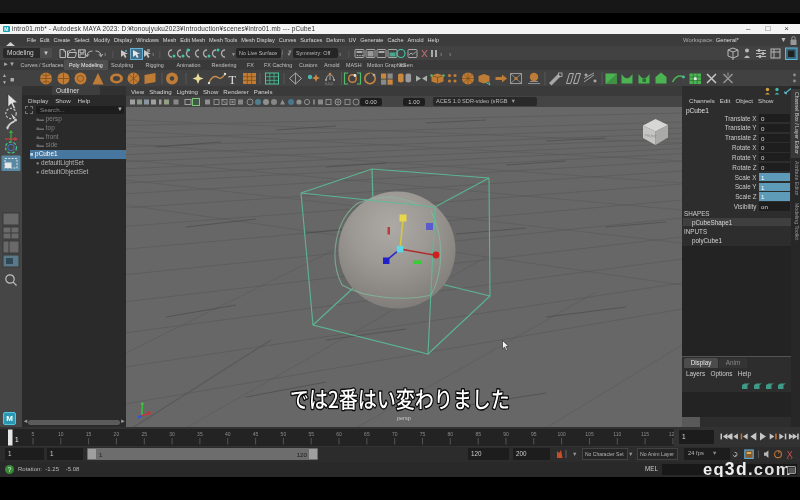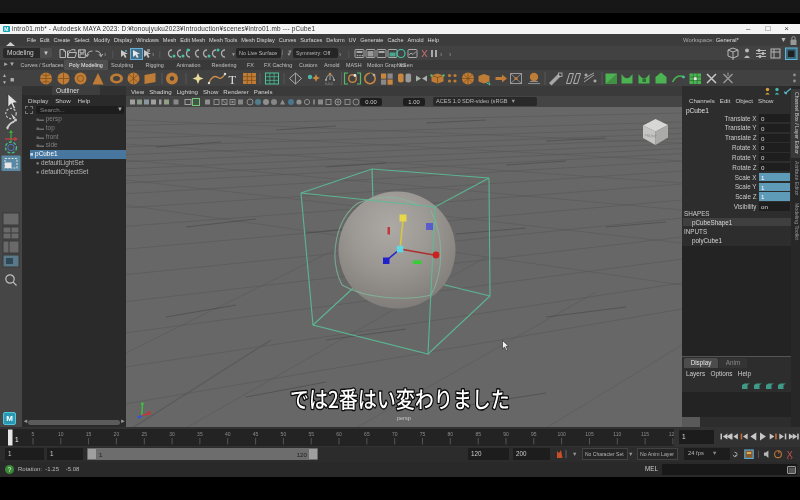--- a/index.html
+++ b/index.html
@@ -690,16 +690,17 @@
   <div class="abs" style="left:662px;top:463.5px;width:135px;height:11.5px;background:#191919;"></div>
   </div>
 
   <svg class="abs" style="left:289px;top:380px;" width="224" height="32">
       <g transform="translate(1,28) scale(1,1.22)">
         <path d="M1.4 -12.7Q2 -12.8 2.4 -12.8Q2.9 -12.8 3.2 -12.8Q3.7 -12.9 4.6 -13Q5.4 -13 6.5 -13.1Q7.6 -13.3 8.9 -13.4Q10.1 -13.5 11.5 -13.6Q12.5 -13.7 13.4 -13.7Q14.4 -13.8 15.2 -13.8Q16 -13.9 16.7 -13.9L16.7 -12Q16.2 -12 15.5 -12Q14.8 -12 14.2 -11.9Q13.5 -11.9 13 -11.7Q12.1 -11.4 11.3 -10.8Q10.5 -10.2 9.9 -9.4Q9.4 -8.6 9.1 -7.7Q8.8 -6.8 8.8 -6Q8.8 -5 9.1 -4.2Q9.5 -3.4 10.1 -2.9Q10.8 -2.3 11.6 -2Q12.4 -1.6 13.3 -1.5Q14.2 -1.3 15.2 -1.2L14.5 0.8Q13.4 0.7 12.3 0.4Q11.2 0.2 10.2 -0.3Q9.2 -0.8 8.5 -1.6Q7.7 -2.3 7.3 -3.3Q6.9 -4.3 6.9 -5.6Q6.9 -7 7.3 -8.2Q7.8 -9.5 8.6 -10.4Q9.3 -11.3 10.1 -11.8Q9.5 -11.7 8.7 -11.6Q7.8 -11.5 6.9 -11.4Q5.9 -11.3 5 -11.2Q4 -11.1 3.1 -10.9Q2.3 -10.8 1.6 -10.7ZM14 -9.9Q14.2 -9.6 14.5 -9.1Q14.8 -8.6 15 -8.1Q15.3 -7.7 15.5 -7.3L14.3 -6.7Q14 -7.5 13.6 -8.1Q13.3 -8.8 12.8 -9.4ZM16.1 -10.7Q16.3 -10.4 16.6 -9.9Q16.9 -9.5 17.2 -9Q17.5 -8.5 17.7 -8.1L16.5 -7.6Q16.2 -8.3 15.8 -8.9Q15.4 -9.6 14.9 -10.2Z M26.5 -11.4Q27.3 -11.3 28.1 -11.3Q28.9 -11.3 29.8 -11.3Q31.5 -11.3 33.2 -11.4Q34.9 -11.5 36.4 -11.8V-10Q34.9 -9.8 33.2 -9.6Q31.5 -9.5 29.8 -9.5Q28.9 -9.5 28.1 -9.5Q27.4 -9.6 26.5 -9.6ZM33.4 -14.7Q33.4 -14.5 33.3 -14.2Q33.3 -13.9 33.3 -13.6Q33.3 -13.2 33.3 -12.7Q33.2 -12.2 33.2 -11.6Q33.2 -10.9 33.2 -10.3Q33.2 -9.1 33.3 -8Q33.3 -6.9 33.4 -5.9Q33.4 -5 33.5 -4.1Q33.5 -3.2 33.5 -2.5Q33.5 -1.9 33.3 -1.3Q33.2 -0.7 32.8 -0.3Q32.4 0.2 31.7 0.5Q31 0.7 30 0.7Q28.1 0.7 27 -0Q26 -0.8 26 -2.2Q26 -3 26.5 -3.7Q26.9 -4.4 27.8 -4.8Q28.7 -5.2 30 -5.2Q31.3 -5.2 32.3 -4.9Q33.4 -4.6 34.3 -4.2Q35.2 -3.7 35.9 -3.2Q36.6 -2.6 37.2 -2.1L36.2 -0.5Q35.1 -1.5 34.1 -2.2Q33.1 -2.9 32.1 -3.3Q31 -3.7 29.9 -3.7Q28.9 -3.7 28.3 -3.4Q27.7 -3 27.7 -2.4Q27.7 -1.7 28.3 -1.4Q28.9 -1 29.8 -1Q30.5 -1 30.9 -1.3Q31.3 -1.5 31.5 -1.9Q31.6 -2.4 31.6 -3Q31.6 -3.5 31.6 -4.3Q31.6 -5.1 31.5 -6.2Q31.5 -7.2 31.4 -8.3Q31.4 -9.3 31.4 -10.3Q31.4 -11.3 31.4 -12.2Q31.4 -13.1 31.4 -13.5Q31.4 -13.8 31.3 -14.1Q31.3 -14.5 31.3 -14.7ZM24.1 -14.6Q24 -14.4 23.9 -14.1Q23.9 -13.8 23.8 -13.6Q23.7 -13.3 23.7 -13.1Q23.6 -12.6 23.5 -11.9Q23.4 -11.2 23.2 -10.4Q23.1 -9.5 23 -8.7Q22.9 -7.8 22.8 -7Q22.8 -6.2 22.8 -5.6Q22.8 -5.1 22.8 -4.6Q22.8 -4.1 22.9 -3.6Q23 -4 23.2 -4.4Q23.4 -4.8 23.6 -5.2Q23.8 -5.6 23.9 -6L24.8 -5.2Q24.6 -4.5 24.3 -3.7Q24 -2.9 23.8 -2.1Q23.6 -1.4 23.5 -0.9Q23.4 -0.7 23.4 -0.4Q23.4 -0.2 23.4 -0Q23.4 0.1 23.4 0.3Q23.4 0.5 23.4 0.7L21.7 0.8Q21.5 -0.2 21.2 -1.7Q21 -3.3 21 -5.2Q21 -6.3 21.1 -7.4Q21.2 -8.6 21.3 -9.7Q21.5 -10.8 21.6 -11.7Q21.8 -12.6 21.8 -13.2Q21.9 -13.5 21.9 -14Q22 -14.4 22 -14.8Z M38.8 0V-1.3Q40.9 -3.1 42.3 -4.6Q43.7 -6.2 44.4 -7.5Q45.1 -8.8 45.1 -9.9Q45.1 -10.7 44.8 -11.3Q44.6 -11.8 44 -12.2Q43.5 -12.5 42.7 -12.5Q41.9 -12.5 41.2 -12Q40.5 -11.6 40 -10.9L38.7 -12.2Q39.6 -13.1 40.6 -13.7Q41.6 -14.2 43 -14.2Q44.3 -14.2 45.2 -13.7Q46.2 -13.2 46.7 -12.3Q47.2 -11.3 47.2 -10Q47.2 -8.7 46.5 -7.3Q45.9 -6 44.7 -4.6Q43.6 -3.2 42.1 -1.7Q42.6 -1.8 43.2 -1.8Q43.9 -1.9 44.4 -1.9H47.9V0Z M49.9 -10.8H66.8V-9.3H49.9ZM57.4 -14.3H59.2V-6.1H57.4ZM64 -15.9 65.2 -14.5Q63.8 -14.3 62.1 -14Q60.5 -13.8 58.6 -13.7Q56.8 -13.5 55 -13.4Q53.1 -13.3 51.4 -13.3Q51.4 -13.6 51.2 -14Q51.1 -14.4 51 -14.6Q52.7 -14.7 54.5 -14.8Q56.3 -14.9 58.1 -15.1Q59.8 -15.2 61.3 -15.4Q62.9 -15.6 64 -15.9ZM56.7 -10.3 58.1 -9.6Q57.5 -8.8 56.6 -8.1Q55.7 -7.3 54.7 -6.7Q53.7 -6 52.6 -5.5Q51.6 -5 50.6 -4.6Q50.4 -4.8 50.2 -5.1Q50 -5.3 49.8 -5.6Q49.6 -5.8 49.4 -6Q50.4 -6.3 51.4 -6.8Q52.5 -7.2 53.5 -7.8Q54.4 -8.4 55.3 -9Q56.1 -9.6 56.7 -10.3ZM59.9 -10.3Q60.5 -9.6 61.3 -9Q62.1 -8.4 63.1 -7.9Q64.1 -7.3 65.2 -6.9Q66.3 -6.5 67.3 -6.2Q67.1 -6 66.9 -5.8Q66.7 -5.5 66.5 -5.2Q66.3 -4.9 66.1 -4.7Q65.1 -5 64 -5.6Q62.9 -6.1 61.9 -6.7Q60.9 -7.4 60 -8.1Q59.2 -8.8 58.5 -9.6ZM62.4 -13.9 64.3 -13.4Q63.9 -12.6 63.4 -11.8Q62.9 -11 62.5 -10.5L60.9 -11Q61.2 -11.4 61.5 -11.9Q61.7 -12.4 62 -12.9Q62.2 -13.4 62.4 -13.9ZM52.6 -13 54.1 -13.5Q54.6 -13 55 -12.3Q55.4 -11.6 55.6 -11.1L54 -10.5Q53.8 -11 53.4 -11.7Q53 -12.4 52.6 -13ZM52.3 -5.8H64.6V1.5H62.8V-4.4H54.1V1.6H52.3ZM53.1 -3.1H63.8V-1.8H53.1ZM53.1 -0.4H63.8V1H53.1ZM57.4 -5H59.1V0.5H57.4Z M75.3 -11.4Q76.2 -11.3 77 -11.3Q77.8 -11.3 78.6 -11.3Q80.3 -11.3 82 -11.4Q83.8 -11.5 85.2 -11.8V-10Q83.7 -9.8 82 -9.6Q80.3 -9.5 78.6 -9.5Q77.8 -9.5 77 -9.5Q76.2 -9.6 75.4 -9.6ZM82.2 -14.7Q82.2 -14.5 82.2 -14.2Q82.1 -13.9 82.1 -13.6Q82.1 -13.2 82.1 -12.7Q82.1 -12.2 82.1 -11.6Q82.1 -10.9 82.1 -10.3Q82.1 -9.1 82.1 -8Q82.2 -6.9 82.2 -5.9Q82.3 -5 82.3 -4.1Q82.4 -3.2 82.4 -2.5Q82.4 -1.9 82.2 -1.3Q82 -0.7 81.6 -0.3Q81.2 0.2 80.5 0.5Q79.9 0.7 78.9 0.7Q76.9 0.7 75.9 -0Q74.8 -0.8 74.8 -2.2Q74.8 -3 75.3 -3.7Q75.8 -4.4 76.7 -4.8Q77.6 -5.2 78.8 -5.2Q80.1 -5.2 81.2 -4.9Q82.2 -4.6 83.1 -4.2Q84 -3.7 84.7 -3.2Q85.4 -2.6 86 -2.1L85 -0.5Q84 -1.5 82.9 -2.2Q81.9 -2.9 80.9 -3.3Q79.8 -3.7 78.7 -3.7Q77.7 -3.7 77.1 -3.4Q76.5 -3 76.5 -2.4Q76.5 -1.7 77.1 -1.4Q77.7 -1 78.6 -1Q79.3 -1 79.7 -1.3Q80.1 -1.5 80.3 -1.9Q80.5 -2.4 80.5 -3Q80.5 -3.5 80.4 -4.3Q80.4 -5.1 80.3 -6.2Q80.3 -7.2 80.2 -8.3Q80.2 -9.3 80.2 -10.3Q80.2 -11.3 80.2 -12.2Q80.2 -13.1 80.2 -13.5Q80.2 -13.8 80.2 -14.1Q80.1 -14.5 80.1 -14.7ZM72.9 -14.6Q72.8 -14.4 72.8 -14.1Q72.7 -13.8 72.6 -13.6Q72.6 -13.3 72.5 -13.1Q72.4 -12.6 72.3 -11.9Q72.2 -11.2 72.1 -10.4Q71.9 -9.5 71.8 -8.7Q71.7 -7.8 71.7 -7Q71.6 -6.2 71.6 -5.6Q71.6 -5.1 71.6 -4.6Q71.7 -4.1 71.7 -3.6Q71.9 -4 72.1 -4.4Q72.2 -4.8 72.4 -5.2Q72.6 -5.6 72.7 -6L73.7 -5.2Q73.4 -4.5 73.1 -3.7Q72.9 -2.9 72.6 -2.1Q72.4 -1.4 72.3 -0.9Q72.3 -0.7 72.2 -0.4Q72.2 -0.2 72.2 -0Q72.2 0.1 72.2 0.3Q72.2 0.5 72.3 0.7L70.6 0.8Q70.3 -0.2 70.1 -1.7Q69.8 -3.3 69.8 -5.2Q69.8 -6.3 69.9 -7.4Q70 -8.6 70.2 -9.7Q70.3 -10.8 70.5 -11.7Q70.6 -12.6 70.7 -13.2Q70.7 -13.5 70.8 -14Q70.8 -14.4 70.8 -14.8Z M91.4 -13.4Q91.3 -13.1 91.3 -12.7Q91.2 -12.4 91.2 -12Q91.2 -11.6 91.2 -11.3Q91.2 -10.7 91.2 -10Q91.2 -9.3 91.2 -8.6Q91.2 -7.8 91.3 -7.1Q91.5 -5.6 91.8 -4.4Q92.1 -3.3 92.5 -2.7Q93 -2.1 93.7 -2.1Q94 -2.1 94.3 -2.4Q94.7 -2.8 94.9 -3.3Q95.2 -3.9 95.5 -4.6Q95.7 -5.2 95.9 -5.9L97.4 -4.1Q96.8 -2.5 96.2 -1.5Q95.6 -0.6 94.9 -0.1Q94.3 0.3 93.6 0.3Q92.7 0.3 91.8 -0.4Q90.9 -1.1 90.3 -2.6Q89.7 -4.1 89.4 -6.5Q89.3 -7.4 89.3 -8.4Q89.2 -9.3 89.2 -10.2Q89.2 -11.1 89.2 -11.6Q89.2 -12 89.2 -12.5Q89.1 -13.1 89.1 -13.4ZM101.1 -12.9Q101.6 -12.3 102.1 -11.4Q102.6 -10.5 103 -9.5Q103.4 -8.4 103.7 -7.4Q104 -6.3 104.2 -5.3Q104.4 -4.2 104.5 -3.3L102.5 -2.5Q102.4 -3.8 102.2 -5.1Q101.9 -6.5 101.5 -7.8Q101.1 -9.1 100.5 -10.3Q99.9 -11.4 99.2 -12.3Z M107 -14.3H123.7V-12.6H107ZM114.4 -16H116.2V-13.6H114.4ZM117 -13.6H118.7V-8.7Q118.7 -8.1 118.6 -7.8Q118.4 -7.4 118 -7.2Q117.5 -7 116.9 -7Q116.2 -6.9 115.3 -6.9Q115.2 -7.3 115.1 -7.7Q115 -8.2 114.8 -8.5Q115.4 -8.5 115.9 -8.5Q116.5 -8.5 116.7 -8.5Q116.8 -8.5 116.9 -8.6Q117 -8.6 117 -8.8ZM113 -13.8H114.7V-12.5Q114.7 -11.8 114.6 -11Q114.5 -10.1 114.2 -9.3Q113.9 -8.5 113.2 -7.7Q112.6 -6.9 111.5 -6.2Q111.3 -6.4 111.1 -6.6Q110.9 -6.9 110.6 -7.1Q110.4 -7.3 110.2 -7.4Q111.1 -8 111.7 -8.7Q112.3 -9.3 112.6 -10Q112.8 -10.7 112.9 -11.3Q113 -12 113 -12.6ZM119.5 -11 120.9 -11.8Q121.5 -11.3 122.1 -10.7Q122.7 -10 123.3 -9.4Q123.8 -8.7 124.1 -8.2L122.6 -7.3Q122.3 -7.8 121.8 -8.5Q121.3 -9.1 120.7 -9.8Q120.1 -10.5 119.5 -11ZM109.7 -11.8 111.4 -11.3Q110.8 -10.2 109.8 -9.2Q108.9 -8.1 107.9 -7.4Q107.6 -7.7 107.3 -8Q106.9 -8.3 106.6 -8.5Q107.3 -8.9 107.9 -9.4Q108.4 -10 108.9 -10.6Q109.4 -11.2 109.7 -11.8ZM112.3 -5Q113.3 -3.5 115 -2.5Q116.7 -1.4 119.1 -0.9Q121.4 -0.3 124.2 -0.1Q124 0.1 123.8 0.4Q123.6 0.7 123.5 1.1Q123.3 1.4 123.2 1.6Q120.2 1.3 117.9 0.6Q115.5 -0.1 113.7 -1.4Q111.9 -2.6 110.7 -4.4ZM113.1 -7.4 115 -7Q113.9 -5.5 112.3 -4.2Q110.6 -2.9 108.2 -1.9Q108.1 -2.1 107.9 -2.4Q107.7 -2.6 107.5 -2.9Q107.3 -3.1 107.1 -3.2Q109.3 -4 110.8 -5.2Q112.3 -6.3 113.1 -7.4ZM112.8 -6H119.7V-4.5H111.5ZM119.3 -6H119.6L120 -6.1L121.1 -5.3Q120.2 -3.7 118.8 -2.5Q117.4 -1.3 115.6 -0.5Q113.7 0.3 111.7 0.9Q109.6 1.4 107.4 1.7Q107.4 1.4 107.2 1.1Q107.1 0.8 106.9 0.5Q106.7 0.2 106.6 0Q108.7 -0.2 110.7 -0.6Q112.6 -1 114.3 -1.7Q116 -2.4 117.3 -3.4Q118.5 -4.4 119.3 -5.7Z M134.7 -1.5Q136 -1.7 137 -2.1Q138.1 -2.5 138.9 -3.1Q139.7 -3.7 140.2 -4.5Q140.7 -5.4 140.6 -6.6Q140.6 -7.2 140.4 -7.7Q140.2 -8.3 139.8 -8.7Q139.4 -9.2 138.7 -9.5Q138.1 -9.8 137.2 -9.8Q135.4 -9.8 133.8 -8.8Q132.2 -7.9 130.8 -6.5L130.8 -8.6Q132.5 -10.2 134.3 -10.8Q136 -11.5 137.5 -11.5Q138.9 -11.5 140.1 -10.9Q141.2 -10.3 141.9 -9.2Q142.6 -8.1 142.6 -6.6Q142.6 -5.1 142.1 -4Q141.7 -2.9 140.8 -2Q139.9 -1.2 138.6 -0.6Q137.3 -0.1 135.6 0.3ZM130.4 -10.3Q130.2 -10.3 129.7 -10.2Q129.2 -10.2 128.7 -10.1Q128.1 -10 127.5 -9.9Q126.9 -9.8 126.4 -9.8L126.2 -11.7Q126.6 -11.7 126.9 -11.7Q127.2 -11.7 127.6 -11.7Q128.1 -11.8 128.7 -11.8Q129.3 -11.9 129.9 -12Q130.5 -12.1 131.1 -12.2Q131.7 -12.3 132 -12.4L132.6 -11.6Q132.5 -11.4 132.3 -11Q132 -10.7 131.8 -10.4Q131.6 -10 131.5 -9.8L130.6 -6.7Q130.3 -6.3 129.9 -5.6Q129.4 -4.9 128.9 -4.1Q128.4 -3.4 127.9 -2.7Q127.4 -1.9 126.9 -1.4L125.8 -3Q126.1 -3.4 126.6 -4.1Q127.1 -4.7 127.6 -5.4Q128.1 -6.1 128.6 -6.8Q129.1 -7.5 129.6 -8.1Q130 -8.7 130.2 -9.1L130.3 -9.9ZM130.2 -13.7Q130.2 -14 130.2 -14.4Q130.2 -14.8 130.1 -15.2L132.4 -15.2Q132.3 -14.7 132.2 -13.9Q132 -13.1 131.9 -12Q131.8 -10.9 131.7 -9.8Q131.6 -8.6 131.5 -7.4Q131.5 -6.2 131.5 -5.2Q131.5 -4.4 131.5 -3.6Q131.5 -2.9 131.5 -2.1Q131.5 -1.3 131.6 -0.5Q131.6 -0.2 131.6 0.2Q131.6 0.5 131.7 0.8H129.6Q129.6 0.6 129.7 0.2Q129.7 -0.2 129.7 -0.4Q129.7 -1.3 129.7 -2.1Q129.7 -2.8 129.7 -3.6Q129.7 -4.4 129.7 -5.6Q129.8 -6 129.8 -6.7Q129.8 -7.4 129.9 -8.2Q129.9 -9.1 130 -10Q130.1 -10.8 130.1 -11.6Q130.2 -12.4 130.2 -13Q130.2 -13.5 130.2 -13.7Z M150.5 -15.1Q150.3 -14.7 150.2 -14Q150.1 -13.4 149.9 -12.8Q149.8 -12.1 149.7 -11.5Q149.7 -10.9 149.6 -10.4Q149.9 -11.1 150.4 -11.7Q150.9 -12.4 151.6 -12.9Q152.2 -13.5 153 -13.8Q153.7 -14.2 154.6 -14.2Q155.9 -14.2 156.9 -13.4Q157.9 -12.6 158.5 -11.1Q159.1 -9.6 159.1 -7.6Q159.1 -5.6 158.5 -4.1Q157.9 -2.6 156.8 -1.6Q155.7 -0.5 154.2 0.1Q152.7 0.8 150.9 1.1L149.8 -0.7Q151.4 -0.9 152.7 -1.3Q154 -1.8 155 -2.6Q156 -3.4 156.5 -4.6Q157.1 -5.8 157.1 -7.5Q157.1 -9 156.7 -10.1Q156.4 -11.2 155.8 -11.8Q155.2 -12.4 154.3 -12.4Q153.4 -12.4 152.6 -11.9Q151.8 -11.3 151.2 -10.4Q150.5 -9.5 150.1 -8.5Q149.7 -7.5 149.7 -6.5Q149.6 -6 149.6 -5.5Q149.6 -5 149.7 -4.3L147.9 -4.2Q147.8 -4.7 147.7 -5.5Q147.7 -6.3 147.7 -7.3Q147.7 -8 147.7 -8.7Q147.8 -9.5 147.9 -10.4Q147.9 -11.2 148 -12Q148.1 -12.8 148.2 -13.4Q148.3 -13.9 148.3 -14.3Q148.4 -14.8 148.4 -15.2Z M173.9 -15.2Q173.9 -14.9 173.9 -14.6Q173.8 -14.3 173.8 -13.9Q173.8 -13.6 173.8 -13Q173.8 -12.4 173.8 -11.6Q173.8 -10.9 173.8 -10.2Q173.8 -9.4 173.8 -8.8Q173.8 -8 173.8 -6.9Q173.8 -5.9 173.9 -4.9Q174 -3.9 174 -3.1Q174.1 -2.3 174.1 -1.8Q174.1 -1 173.7 -0.4Q173.3 0.2 172.6 0.6Q171.8 1 170.5 1Q168.4 1 167.3 0.2Q166.1 -0.5 166.1 -2Q166.1 -2.9 166.7 -3.6Q167.2 -4.2 168.2 -4.6Q169.2 -5 170.6 -5Q172.2 -5 173.5 -4.7Q174.8 -4.3 176 -3.8Q177.1 -3.3 177.9 -2.7Q178.8 -2.1 179.4 -1.6L178.3 0Q177.6 -0.6 176.8 -1.2Q175.9 -1.8 174.9 -2.3Q173.9 -2.8 172.8 -3.2Q171.7 -3.5 170.4 -3.5Q169.2 -3.5 168.6 -3.1Q167.9 -2.6 167.9 -2.1Q167.9 -1.7 168.2 -1.4Q168.4 -1 168.9 -0.9Q169.5 -0.7 170.3 -0.7Q170.8 -0.7 171.2 -0.8Q171.7 -0.9 171.9 -1.3Q172.2 -1.6 172.2 -2.2Q172.2 -2.7 172.1 -3.6Q172.1 -4.4 172.1 -5.4Q172 -6.3 172 -7.3Q172 -8.2 172 -8.8Q172 -9.5 172 -10.2Q172 -10.9 172 -11.6Q172 -12.3 172 -12.9Q172 -13.5 172 -14Q172 -14.2 172 -14.6Q171.9 -15 171.9 -15.2ZM166.4 -13.3Q166.9 -13.2 167.5 -13.1Q168.1 -13 168.8 -13Q169.5 -12.9 170.1 -12.9Q170.7 -12.8 171.2 -12.8Q173 -12.8 174.9 -13Q176.8 -13.1 178.8 -13.4L178.8 -11.7Q177.7 -11.6 176.5 -11.5Q175.2 -11.3 173.9 -11.3Q172.5 -11.2 171.2 -11.2Q170.6 -11.2 169.7 -11.2Q168.8 -11.3 167.9 -11.4Q167 -11.5 166.4 -11.5ZM166.3 -9.2Q166.8 -9.1 167.4 -9Q168 -9 168.7 -8.9Q169.3 -8.9 169.9 -8.9Q170.5 -8.8 171 -8.8Q172.5 -8.8 173.9 -8.9Q175.2 -9 176.5 -9.1Q177.8 -9.2 179 -9.4L179 -7.6Q178 -7.5 177 -7.4Q176.1 -7.3 175.2 -7.3Q174.2 -7.2 173.2 -7.2Q172.2 -7.2 171 -7.2Q170.3 -7.2 169.5 -7.2Q168.7 -7.2 167.8 -7.3Q167 -7.3 166.3 -7.4Z M188.6 -14.9Q188.5 -14.4 188.4 -13.8Q188.4 -13.3 188.3 -12.7Q188.3 -11.9 188.3 -10.8Q188.2 -9.7 188.2 -8.4Q188.2 -7.1 188.1 -5.8Q188.1 -4.6 188.1 -3.6Q188.1 -2.6 188.5 -2Q188.9 -1.4 189.5 -1.2Q190.2 -0.9 191 -0.9Q192.3 -0.9 193.3 -1.2Q194.3 -1.6 195.1 -2.1Q195.9 -2.7 196.5 -3.4Q197.2 -4.1 197.7 -4.8L199 -3.2Q198.6 -2.5 197.8 -1.8Q197.1 -1 196.1 -0.4Q195.1 0.3 193.9 0.7Q192.6 1.1 191 1.1Q189.5 1.1 188.4 0.6Q187.4 0.2 186.7 -0.8Q186.1 -1.7 186.1 -3.3Q186.1 -4.1 186.2 -5.1Q186.2 -6.2 186.2 -7.3Q186.2 -8.4 186.3 -9.4Q186.3 -10.4 186.3 -11.3Q186.3 -12.2 186.3 -12.7Q186.3 -13.3 186.3 -13.9Q186.2 -14.5 186.1 -14.9Z M209.5 -15Q209.4 -14.7 209.3 -14.2Q209.2 -13.7 209.1 -13.4Q209 -12.7 208.8 -11.8Q208.6 -10.9 208.4 -9.9Q208.2 -8.9 207.9 -7.9Q207.7 -6.9 207.3 -5.8Q206.9 -4.6 206.5 -3.4Q206.1 -2.2 205.7 -1.1Q205.3 -0 204.9 0.8L202.8 0.1Q203.3 -0.6 203.7 -1.7Q204.2 -2.7 204.6 -3.9Q205 -5.1 205.4 -6.2Q205.8 -7.4 206.1 -8.4Q206.3 -9.1 206.4 -9.8Q206.6 -10.5 206.7 -11.2Q206.9 -11.9 207 -12.5Q207.1 -13.1 207.1 -13.5Q207.2 -14 207.2 -14.4Q207.2 -14.9 207.2 -15.2ZM205 -12Q206.1 -12 207.4 -12.1Q208.6 -12.2 209.9 -12.4Q211.1 -12.7 212.4 -12.9V-11.1Q211.2 -10.8 209.9 -10.6Q208.6 -10.4 207.3 -10.3Q206 -10.2 205 -10.2Q204.3 -10.2 203.8 -10.2Q203.3 -10.3 202.7 -10.3L202.7 -12.2Q203.4 -12.1 203.9 -12.1Q204.5 -12 205 -12ZM211 -9.3Q211.8 -9.4 212.7 -9.4Q213.6 -9.4 214.6 -9.4Q215.4 -9.4 216.2 -9.4Q217.1 -9.4 217.9 -9.3L217.8 -7.5Q217.1 -7.6 216.3 -7.6Q215.4 -7.7 214.6 -7.7Q213.7 -7.7 212.8 -7.7Q211.9 -7.6 211 -7.5ZM211.7 -4.6Q211.6 -4.1 211.5 -3.7Q211.4 -3.3 211.4 -2.9Q211.4 -2.6 211.5 -2.3Q211.7 -2 212 -1.8Q212.3 -1.6 212.9 -1.4Q213.4 -1.3 214.4 -1.3Q215.3 -1.3 216.3 -1.4Q217.2 -1.5 218.2 -1.7L218.1 0.2Q217.3 0.3 216.4 0.4Q215.4 0.5 214.3 0.5Q212 0.5 210.8 -0.2Q209.6 -1 209.6 -2.4Q209.6 -3 209.7 -3.6Q209.8 -4.2 209.9 -4.8Z" fill="none" stroke="#000" stroke-width="2.2" stroke-linejoin="round" opacity="0.88"></path>
         <path d="M1.4 -12.7Q2 -12.8 2.4 -12.8Q2.9 -12.8 3.2 -12.8Q3.7 -12.9 4.6 -13Q5.4 -13 6.5 -13.1Q7.6 -13.3 8.9 -13.4Q10.1 -13.5 11.5 -13.6Q12.5 -13.7 13.4 -13.7Q14.4 -13.8 15.2 -13.8Q16 -13.9 16.7 -13.9L16.7 -12Q16.2 -12 15.5 -12Q14.8 -12 14.2 -11.9Q13.5 -11.9 13 -11.7Q12.1 -11.4 11.3 -10.8Q10.5 -10.2 9.9 -9.4Q9.4 -8.6 9.1 -7.7Q8.8 -6.8 8.8 -6Q8.8 -5 9.1 -4.2Q9.5 -3.4 10.1 -2.9Q10.8 -2.3 11.6 -2Q12.4 -1.6 13.3 -1.5Q14.2 -1.3 15.2 -1.2L14.5 0.8Q13.4 0.7 12.3 0.4Q11.2 0.2 10.2 -0.3Q9.2 -0.8 8.5 -1.6Q7.7 -2.3 7.3 -3.3Q6.9 -4.3 6.9 -5.6Q6.9 -7 7.3 -8.2Q7.8 -9.5 8.6 -10.4Q9.3 -11.3 10.1 -11.8Q9.5 -11.7 8.7 -11.6Q7.8 -11.5 6.9 -11.4Q5.9 -11.3 5 -11.2Q4 -11.1 3.1 -10.9Q2.3 -10.8 1.6 -10.7ZM14 -9.9Q14.2 -9.6 14.5 -9.1Q14.8 -8.6 15 -8.1Q15.3 -7.7 15.5 -7.3L14.3 -6.7Q14 -7.5 13.6 -8.1Q13.3 -8.8 12.8 -9.4ZM16.1 -10.7Q16.3 -10.4 16.6 -9.9Q16.9 -9.5 17.2 -9Q17.5 -8.5 17.7 -8.1L16.5 -7.6Q16.2 -8.3 15.8 -8.9Q15.4 -9.6 14.9 -10.2Z M26.5 -11.4Q27.3 -11.3 28.1 -11.3Q28.9 -11.3 29.8 -11.3Q31.5 -11.3 33.2 -11.4Q34.9 -11.5 36.4 -11.8V-10Q34.9 -9.8 33.2 -9.6Q31.5 -9.5 29.8 -9.5Q28.9 -9.5 28.1 -9.5Q27.4 -9.6 26.5 -9.6ZM33.4 -14.7Q33.4 -14.5 33.3 -14.2Q33.3 -13.9 33.3 -13.6Q33.3 -13.2 33.3 -12.7Q33.2 -12.2 33.2 -11.6Q33.2 -10.9 33.2 -10.3Q33.2 -9.1 33.3 -8Q33.3 -6.9 33.4 -5.9Q33.4 -5 33.5 -4.1Q33.5 -3.2 33.5 -2.5Q33.5 -1.9 33.3 -1.3Q33.2 -0.7 32.8 -0.3Q32.4 0.2 31.7 0.5Q31 0.7 30 0.7Q28.1 0.7 27 -0Q26 -0.8 26 -2.2Q26 -3 26.5 -3.7Q26.9 -4.4 27.8 -4.8Q28.7 -5.2 30 -5.2Q31.3 -5.2 32.3 -4.9Q33.4 -4.6 34.3 -4.2Q35.2 -3.7 35.9 -3.2Q36.6 -2.6 37.2 -2.1L36.2 -0.5Q35.1 -1.5 34.1 -2.2Q33.1 -2.9 32.1 -3.3Q31 -3.7 29.9 -3.7Q28.9 -3.7 28.3 -3.4Q27.7 -3 27.7 -2.4Q27.7 -1.7 28.3 -1.4Q28.9 -1 29.8 -1Q30.5 -1 30.9 -1.3Q31.3 -1.5 31.5 -1.9Q31.6 -2.4 31.6 -3Q31.6 -3.5 31.6 -4.3Q31.6 -5.1 31.5 -6.2Q31.5 -7.2 31.4 -8.3Q31.4 -9.3 31.4 -10.3Q31.4 -11.3 31.4 -12.2Q31.4 -13.1 31.4 -13.5Q31.4 -13.8 31.3 -14.1Q31.3 -14.5 31.3 -14.7ZM24.1 -14.6Q24 -14.4 23.9 -14.1Q23.9 -13.8 23.8 -13.6Q23.7 -13.3 23.7 -13.1Q23.6 -12.6 23.5 -11.9Q23.4 -11.2 23.2 -10.4Q23.1 -9.5 23 -8.7Q22.9 -7.8 22.8 -7Q22.8 -6.2 22.8 -5.6Q22.8 -5.1 22.8 -4.6Q22.8 -4.1 22.9 -3.6Q23 -4 23.2 -4.4Q23.4 -4.8 23.6 -5.2Q23.8 -5.6 23.9 -6L24.8 -5.2Q24.6 -4.5 24.3 -3.7Q24 -2.9 23.8 -2.1Q23.6 -1.4 23.5 -0.9Q23.4 -0.7 23.4 -0.4Q23.4 -0.2 23.4 -0Q23.4 0.1 23.4 0.3Q23.4 0.5 23.4 0.7L21.7 0.8Q21.5 -0.2 21.2 -1.7Q21 -3.3 21 -5.2Q21 -6.3 21.1 -7.4Q21.2 -8.6 21.3 -9.7Q21.5 -10.8 21.6 -11.7Q21.8 -12.6 21.8 -13.2Q21.9 -13.5 21.9 -14Q22 -14.4 22 -14.8Z M38.8 0V-1.3Q40.9 -3.1 42.3 -4.6Q43.7 -6.2 44.4 -7.5Q45.1 -8.8 45.1 -9.9Q45.1 -10.7 44.8 -11.3Q44.6 -11.8 44 -12.2Q43.5 -12.5 42.7 -12.5Q41.9 -12.5 41.2 -12Q40.5 -11.6 40 -10.9L38.7 -12.2Q39.6 -13.1 40.6 -13.7Q41.6 -14.2 43 -14.2Q44.3 -14.2 45.2 -13.7Q46.2 -13.2 46.7 -12.3Q47.2 -11.3 47.2 -10Q47.2 -8.7 46.5 -7.3Q45.9 -6 44.7 -4.6Q43.6 -3.2 42.1 -1.7Q42.6 -1.8 43.2 -1.8Q43.9 -1.9 44.4 -1.9H47.9V0Z M49.9 -10.8H66.8V-9.3H49.9ZM57.4 -14.3H59.2V-6.1H57.4ZM64 -15.9 65.2 -14.5Q63.8 -14.3 62.1 -14Q60.5 -13.8 58.6 -13.7Q56.8 -13.5 55 -13.4Q53.1 -13.3 51.4 -13.3Q51.4 -13.6 51.2 -14Q51.1 -14.4 51 -14.6Q52.7 -14.7 54.5 -14.8Q56.3 -14.9 58.1 -15.1Q59.8 -15.2 61.3 -15.4Q62.9 -15.6 64 -15.9ZM56.7 -10.3 58.1 -9.6Q57.5 -8.8 56.6 -8.1Q55.7 -7.3 54.7 -6.7Q53.7 -6 52.6 -5.5Q51.6 -5 50.6 -4.6Q50.4 -4.8 50.2 -5.1Q50 -5.3 49.8 -5.6Q49.6 -5.8 49.4 -6Q50.4 -6.3 51.4 -6.8Q52.5 -7.2 53.5 -7.8Q54.4 -8.4 55.3 -9Q56.1 -9.6 56.7 -10.3ZM59.9 -10.3Q60.5 -9.6 61.3 -9Q62.1 -8.4 63.1 -7.9Q64.1 -7.3 65.2 -6.9Q66.3 -6.5 67.3 -6.2Q67.1 -6 66.9 -5.8Q66.7 -5.5 66.5 -5.2Q66.3 -4.9 66.1 -4.7Q65.1 -5 64 -5.6Q62.9 -6.1 61.9 -6.7Q60.9 -7.4 60 -8.1Q59.2 -8.8 58.5 -9.6ZM62.4 -13.9 64.3 -13.4Q63.9 -12.6 63.4 -11.8Q62.9 -11 62.5 -10.5L60.9 -11Q61.2 -11.4 61.5 -11.9Q61.7 -12.4 62 -12.9Q62.2 -13.4 62.4 -13.9ZM52.6 -13 54.1 -13.5Q54.6 -13 55 -12.3Q55.4 -11.6 55.6 -11.1L54 -10.5Q53.8 -11 53.4 -11.7Q53 -12.4 52.6 -13ZM52.3 -5.8H64.6V1.5H62.8V-4.4H54.1V1.6H52.3ZM53.1 -3.1H63.8V-1.8H53.1ZM53.1 -0.4H63.8V1H53.1ZM57.4 -5H59.1V0.5H57.4Z M75.3 -11.4Q76.2 -11.3 77 -11.3Q77.8 -11.3 78.6 -11.3Q80.3 -11.3 82 -11.4Q83.8 -11.5 85.2 -11.8V-10Q83.7 -9.8 82 -9.6Q80.3 -9.5 78.6 -9.5Q77.8 -9.5 77 -9.5Q76.2 -9.6 75.4 -9.6ZM82.2 -14.7Q82.2 -14.5 82.2 -14.2Q82.1 -13.9 82.1 -13.6Q82.1 -13.2 82.1 -12.7Q82.1 -12.2 82.1 -11.6Q82.1 -10.9 82.1 -10.3Q82.1 -9.1 82.1 -8Q82.2 -6.9 82.2 -5.9Q82.3 -5 82.3 -4.1Q82.4 -3.2 82.4 -2.5Q82.4 -1.9 82.2 -1.3Q82 -0.7 81.6 -0.3Q81.2 0.2 80.5 0.5Q79.9 0.7 78.9 0.7Q76.9 0.7 75.9 -0Q74.8 -0.8 74.8 -2.2Q74.8 -3 75.3 -3.7Q75.8 -4.4 76.7 -4.8Q77.6 -5.2 78.8 -5.2Q80.1 -5.2 81.2 -4.9Q82.2 -4.6 83.1 -4.2Q84 -3.7 84.7 -3.2Q85.4 -2.6 86 -2.1L85 -0.5Q84 -1.5 82.9 -2.2Q81.9 -2.9 80.9 -3.3Q79.8 -3.7 78.7 -3.7Q77.7 -3.7 77.1 -3.4Q76.5 -3 76.5 -2.4Q76.5 -1.7 77.1 -1.4Q77.7 -1 78.6 -1Q79.3 -1 79.7 -1.3Q80.1 -1.5 80.3 -1.9Q80.5 -2.4 80.5 -3Q80.5 -3.5 80.4 -4.3Q80.4 -5.1 80.3 -6.2Q80.3 -7.2 80.2 -8.3Q80.2 -9.3 80.2 -10.3Q80.2 -11.3 80.2 -12.2Q80.2 -13.1 80.2 -13.5Q80.2 -13.8 80.2 -14.1Q80.1 -14.5 80.1 -14.7ZM72.9 -14.6Q72.8 -14.4 72.8 -14.1Q72.7 -13.8 72.6 -13.6Q72.6 -13.3 72.5 -13.1Q72.4 -12.6 72.3 -11.9Q72.2 -11.2 72.1 -10.4Q71.9 -9.5 71.8 -8.7Q71.7 -7.8 71.7 -7Q71.6 -6.2 71.6 -5.6Q71.6 -5.1 71.6 -4.6Q71.7 -4.1 71.7 -3.6Q71.9 -4 72.1 -4.4Q72.2 -4.8 72.4 -5.2Q72.6 -5.6 72.7 -6L73.7 -5.2Q73.4 -4.5 73.1 -3.7Q72.9 -2.9 72.6 -2.1Q72.4 -1.4 72.3 -0.9Q72.3 -0.7 72.2 -0.4Q72.2 -0.2 72.2 -0Q72.2 0.1 72.2 0.3Q72.2 0.5 72.3 0.7L70.6 0.8Q70.3 -0.2 70.1 -1.7Q69.8 -3.3 69.8 -5.2Q69.8 -6.3 69.9 -7.4Q70 -8.6 70.2 -9.7Q70.3 -10.8 70.5 -11.7Q70.6 -12.6 70.7 -13.2Q70.7 -13.5 70.8 -14Q70.8 -14.4 70.8 -14.8Z M91.4 -13.4Q91.3 -13.1 91.3 -12.7Q91.2 -12.4 91.2 -12Q91.2 -11.6 91.2 -11.3Q91.2 -10.7 91.2 -10Q91.2 -9.3 91.2 -8.6Q91.2 -7.8 91.3 -7.1Q91.5 -5.6 91.8 -4.4Q92.1 -3.3 92.5 -2.7Q93 -2.1 93.7 -2.1Q94 -2.1 94.3 -2.4Q94.7 -2.8 94.9 -3.3Q95.2 -3.9 95.5 -4.6Q95.7 -5.2 95.9 -5.9L97.4 -4.1Q96.8 -2.5 96.2 -1.5Q95.6 -0.6 94.9 -0.1Q94.3 0.3 93.6 0.3Q92.7 0.3 91.8 -0.4Q90.9 -1.1 90.3 -2.6Q89.7 -4.1 89.4 -6.5Q89.3 -7.4 89.3 -8.4Q89.2 -9.3 89.2 -10.2Q89.2 -11.1 89.2 -11.6Q89.2 -12 89.2 -12.5Q89.1 -13.1 89.1 -13.4ZM101.1 -12.9Q101.6 -12.3 102.1 -11.4Q102.6 -10.5 103 -9.5Q103.4 -8.4 103.7 -7.4Q104 -6.3 104.2 -5.3Q104.4 -4.2 104.5 -3.3L102.5 -2.5Q102.4 -3.8 102.2 -5.1Q101.9 -6.5 101.5 -7.8Q101.1 -9.1 100.5 -10.3Q99.9 -11.4 99.2 -12.3Z M107 -14.3H123.7V-12.6H107ZM114.4 -16H116.2V-13.6H114.4ZM117 -13.6H118.7V-8.7Q118.7 -8.1 118.6 -7.8Q118.4 -7.4 118 -7.2Q117.5 -7 116.9 -7Q116.2 -6.9 115.3 -6.9Q115.2 -7.3 115.1 -7.7Q115 -8.2 114.8 -8.5Q115.4 -8.5 115.9 -8.5Q116.5 -8.5 116.7 -8.5Q116.8 -8.5 116.9 -8.6Q117 -8.6 117 -8.8ZM113 -13.8H114.7V-12.5Q114.7 -11.8 114.6 -11Q114.5 -10.1 114.2 -9.3Q113.9 -8.5 113.2 -7.7Q112.6 -6.9 111.5 -6.2Q111.3 -6.4 111.1 -6.6Q110.9 -6.9 110.6 -7.1Q110.4 -7.3 110.2 -7.4Q111.1 -8 111.7 -8.7Q112.3 -9.3 112.6 -10Q112.8 -10.7 112.9 -11.3Q113 -12 113 -12.6ZM119.5 -11 120.9 -11.8Q121.5 -11.3 122.1 -10.7Q122.7 -10 123.3 -9.4Q123.8 -8.7 124.1 -8.2L122.6 -7.3Q122.3 -7.8 121.8 -8.5Q121.3 -9.1 120.7 -9.8Q120.1 -10.5 119.5 -11ZM109.7 -11.8 111.4 -11.3Q110.8 -10.2 109.8 -9.2Q108.9 -8.1 107.9 -7.4Q107.6 -7.7 107.3 -8Q106.9 -8.3 106.6 -8.5Q107.3 -8.9 107.9 -9.4Q108.4 -10 108.9 -10.6Q109.4 -11.2 109.7 -11.8ZM112.3 -5Q113.3 -3.5 115 -2.5Q116.7 -1.4 119.1 -0.9Q121.4 -0.3 124.2 -0.1Q124 0.1 123.8 0.4Q123.6 0.7 123.5 1.1Q123.3 1.4 123.2 1.6Q120.2 1.3 117.9 0.6Q115.5 -0.1 113.7 -1.4Q111.9 -2.6 110.7 -4.4ZM113.1 -7.4 115 -7Q113.9 -5.5 112.3 -4.2Q110.6 -2.9 108.2 -1.9Q108.1 -2.1 107.9 -2.4Q107.7 -2.6 107.5 -2.9Q107.3 -3.1 107.1 -3.2Q109.3 -4 110.8 -5.2Q112.3 -6.3 113.1 -7.4ZM112.8 -6H119.7V-4.5H111.5ZM119.3 -6H119.6L120 -6.1L121.1 -5.3Q120.2 -3.7 118.8 -2.5Q117.4 -1.3 115.6 -0.5Q113.7 0.3 111.7 0.9Q109.6 1.4 107.4 1.7Q107.4 1.4 107.2 1.1Q107.1 0.8 106.9 0.5Q106.7 0.2 106.6 0Q108.7 -0.2 110.7 -0.6Q112.6 -1 114.3 -1.7Q116 -2.4 117.3 -3.4Q118.5 -4.4 119.3 -5.7Z M134.7 -1.5Q136 -1.7 137 -2.1Q138.1 -2.5 138.9 -3.1Q139.7 -3.7 140.2 -4.5Q140.7 -5.4 140.6 -6.6Q140.6 -7.2 140.4 -7.7Q140.2 -8.3 139.8 -8.7Q139.4 -9.2 138.7 -9.5Q138.1 -9.8 137.2 -9.8Q135.4 -9.8 133.8 -8.8Q132.2 -7.9 130.8 -6.5L130.8 -8.6Q132.5 -10.2 134.3 -10.8Q136 -11.5 137.5 -11.5Q138.9 -11.5 140.1 -10.9Q141.2 -10.3 141.9 -9.2Q142.6 -8.1 142.6 -6.6Q142.6 -5.1 142.1 -4Q141.7 -2.9 140.8 -2Q139.9 -1.2 138.6 -0.6Q137.3 -0.1 135.6 0.3ZM130.4 -10.3Q130.2 -10.3 129.7 -10.2Q129.2 -10.2 128.7 -10.1Q128.1 -10 127.5 -9.9Q126.9 -9.8 126.4 -9.8L126.2 -11.7Q126.6 -11.7 126.9 -11.7Q127.2 -11.7 127.6 -11.7Q128.1 -11.8 128.7 -11.8Q129.3 -11.9 129.9 -12Q130.5 -12.1 131.1 -12.2Q131.7 -12.3 132 -12.4L132.6 -11.6Q132.5 -11.4 132.3 -11Q132 -10.7 131.8 -10.4Q131.6 -10 131.5 -9.8L130.6 -6.7Q130.3 -6.3 129.9 -5.6Q129.4 -4.9 128.9 -4.1Q128.4 -3.4 127.9 -2.7Q127.4 -1.9 126.9 -1.4L125.8 -3Q126.1 -3.4 126.6 -4.1Q127.1 -4.7 127.6 -5.4Q128.1 -6.1 128.6 -6.8Q129.1 -7.5 129.6 -8.1Q130 -8.7 130.2 -9.1L130.3 -9.9ZM130.2 -13.7Q130.2 -14 130.2 -14.4Q130.2 -14.8 130.1 -15.2L132.4 -15.2Q132.3 -14.7 132.2 -13.9Q132 -13.1 131.9 -12Q131.8 -10.9 131.7 -9.8Q131.6 -8.6 131.5 -7.4Q131.5 -6.2 131.5 -5.2Q131.5 -4.4 131.5 -3.6Q131.5 -2.9 131.5 -2.1Q131.5 -1.3 131.6 -0.5Q131.6 -0.2 131.6 0.2Q131.6 0.5 131.7 0.8H129.6Q129.6 0.6 129.7 0.2Q129.7 -0.2 129.7 -0.4Q129.7 -1.3 129.7 -2.1Q129.7 -2.8 129.7 -3.6Q129.7 -4.4 129.7 -5.6Q129.8 -6 129.8 -6.7Q129.8 -7.4 129.9 -8.2Q129.9 -9.1 130 -10Q130.1 -10.8 130.1 -11.6Q130.2 -12.4 130.2 -13Q130.2 -13.5 130.2 -13.7Z M150.5 -15.1Q150.3 -14.7 150.2 -14Q150.1 -13.4 149.9 -12.8Q149.8 -12.1 149.7 -11.5Q149.7 -10.9 149.6 -10.4Q149.9 -11.1 150.4 -11.7Q150.9 -12.4 151.6 -12.9Q152.2 -13.5 153 -13.8Q153.7 -14.2 154.6 -14.2Q155.9 -14.2 156.9 -13.4Q157.9 -12.6 158.5 -11.1Q159.1 -9.6 159.1 -7.6Q159.1 -5.6 158.5 -4.1Q157.9 -2.6 156.8 -1.6Q155.7 -0.5 154.2 0.1Q152.7 0.8 150.9 1.1L149.8 -0.7Q151.4 -0.9 152.7 -1.3Q154 -1.8 155 -2.6Q156 -3.4 156.5 -4.6Q157.1 -5.8 157.1 -7.5Q157.1 -9 156.7 -10.1Q156.4 -11.2 155.8 -11.8Q155.2 -12.4 154.3 -12.4Q153.4 -12.4 152.6 -11.9Q151.8 -11.3 151.2 -10.4Q150.5 -9.5 150.1 -8.5Q149.7 -7.5 149.7 -6.5Q149.6 -6 149.6 -5.5Q149.6 -5 149.7 -4.3L147.9 -4.2Q147.8 -4.7 147.7 -5.5Q147.7 -6.3 147.7 -7.3Q147.7 -8 147.7 -8.7Q147.8 -9.5 147.9 -10.4Q147.9 -11.2 148 -12Q148.1 -12.8 148.2 -13.4Q148.3 -13.9 148.3 -14.3Q148.4 -14.8 148.4 -15.2Z M173.9 -15.2Q173.9 -14.9 173.9 -14.6Q173.8 -14.3 173.8 -13.9Q173.8 -13.6 173.8 -13Q173.8 -12.4 173.8 -11.6Q173.8 -10.9 173.8 -10.2Q173.8 -9.4 173.8 -8.8Q173.8 -8 173.8 -6.9Q173.8 -5.9 173.9 -4.9Q174 -3.9 174 -3.1Q174.1 -2.3 174.1 -1.8Q174.1 -1 173.7 -0.4Q173.3 0.2 172.6 0.6Q171.8 1 170.5 1Q168.4 1 167.3 0.2Q166.1 -0.5 166.1 -2Q166.1 -2.9 166.7 -3.6Q167.2 -4.2 168.2 -4.6Q169.2 -5 170.6 -5Q172.2 -5 173.5 -4.7Q174.8 -4.3 176 -3.8Q177.1 -3.3 177.9 -2.7Q178.8 -2.1 179.4 -1.6L178.3 0Q177.6 -0.6 176.8 -1.2Q175.9 -1.8 174.9 -2.3Q173.9 -2.8 172.8 -3.2Q171.7 -3.5 170.4 -3.5Q169.2 -3.5 168.6 -3.1Q167.9 -2.6 167.9 -2.1Q167.9 -1.7 168.2 -1.4Q168.4 -1 168.9 -0.9Q169.5 -0.7 170.3 -0.7Q170.8 -0.7 171.2 -0.8Q171.7 -0.9 171.9 -1.3Q172.2 -1.6 172.2 -2.2Q172.2 -2.7 172.1 -3.6Q172.1 -4.4 172.1 -5.4Q172 -6.3 172 -7.3Q172 -8.2 172 -8.8Q172 -9.5 172 -10.2Q172 -10.9 172 -11.6Q172 -12.3 172 -12.9Q172 -13.5 172 -14Q172 -14.2 172 -14.6Q171.9 -15 171.9 -15.2ZM166.4 -13.3Q166.9 -13.2 167.5 -13.1Q168.1 -13 168.8 -13Q169.5 -12.9 170.1 -12.9Q170.7 -12.8 171.2 -12.8Q173 -12.8 174.9 -13Q176.8 -13.1 178.8 -13.4L178.8 -11.7Q177.7 -11.6 176.5 -11.5Q175.2 -11.3 173.9 -11.3Q172.5 -11.2 171.2 -11.2Q170.6 -11.2 169.7 -11.2Q168.8 -11.3 167.9 -11.4Q167 -11.5 166.4 -11.5ZM166.3 -9.2Q166.8 -9.1 167.4 -9Q168 -9 168.7 -8.9Q169.3 -8.9 169.9 -8.9Q170.5 -8.8 171 -8.8Q172.5 -8.8 173.9 -8.9Q175.2 -9 176.5 -9.1Q177.8 -9.2 179 -9.4L179 -7.6Q178 -7.5 177 -7.4Q176.1 -7.3 175.2 -7.3Q174.2 -7.2 173.2 -7.2Q172.2 -7.2 171 -7.2Q170.3 -7.2 169.5 -7.2Q168.7 -7.2 167.8 -7.3Q167 -7.3 166.3 -7.4Z M188.6 -14.9Q188.5 -14.4 188.4 -13.8Q188.4 -13.3 188.3 -12.7Q188.3 -11.9 188.3 -10.8Q188.2 -9.7 188.2 -8.4Q188.2 -7.1 188.1 -5.8Q188.1 -4.6 188.1 -3.6Q188.1 -2.6 188.5 -2Q188.9 -1.4 189.5 -1.2Q190.2 -0.9 191 -0.9Q192.3 -0.9 193.3 -1.2Q194.3 -1.6 195.1 -2.1Q195.9 -2.7 196.5 -3.4Q197.2 -4.1 197.7 -4.8L199 -3.2Q198.6 -2.5 197.8 -1.8Q197.1 -1 196.1 -0.4Q195.1 0.3 193.9 0.7Q192.6 1.1 191 1.1Q189.5 1.1 188.4 0.6Q187.4 0.2 186.7 -0.8Q186.1 -1.7 186.1 -3.3Q186.1 -4.1 186.2 -5.1Q186.2 -6.2 186.2 -7.3Q186.2 -8.4 186.3 -9.4Q186.3 -10.4 186.3 -11.3Q186.3 -12.2 186.3 -12.7Q186.3 -13.3 186.3 -13.9Q186.2 -14.5 186.1 -14.9Z M209.5 -15Q209.4 -14.7 209.3 -14.2Q209.2 -13.7 209.1 -13.4Q209 -12.7 208.8 -11.8Q208.6 -10.9 208.4 -9.9Q208.2 -8.9 207.9 -7.9Q207.7 -6.9 207.3 -5.8Q206.9 -4.6 206.5 -3.4Q206.1 -2.2 205.7 -1.1Q205.3 -0 204.9 0.8L202.8 0.1Q203.3 -0.6 203.7 -1.7Q204.2 -2.7 204.6 -3.9Q205 -5.1 205.4 -6.2Q205.8 -7.4 206.1 -8.4Q206.3 -9.1 206.4 -9.8Q206.6 -10.5 206.7 -11.2Q206.9 -11.9 207 -12.5Q207.1 -13.1 207.1 -13.5Q207.2 -14 207.2 -14.4Q207.2 -14.9 207.2 -15.2ZM205 -12Q206.1 -12 207.4 -12.1Q208.6 -12.2 209.9 -12.4Q211.1 -12.7 212.4 -12.9V-11.1Q211.2 -10.8 209.9 -10.6Q208.6 -10.4 207.3 -10.3Q206 -10.2 205 -10.2Q204.3 -10.2 203.8 -10.2Q203.3 -10.3 202.7 -10.3L202.7 -12.2Q203.4 -12.1 203.9 -12.1Q204.5 -12 205 -12ZM211 -9.3Q211.8 -9.4 212.7 -9.4Q213.6 -9.4 214.6 -9.4Q215.4 -9.4 216.2 -9.4Q217.1 -9.4 217.9 -9.3L217.8 -7.5Q217.1 -7.6 216.3 -7.6Q215.4 -7.7 214.6 -7.7Q213.7 -7.7 212.8 -7.7Q211.9 -7.6 211 -7.5ZM211.7 -4.6Q211.6 -4.1 211.5 -3.7Q211.4 -3.3 211.4 -2.9Q211.4 -2.6 211.5 -2.3Q211.7 -2 212 -1.8Q212.3 -1.6 212.9 -1.4Q213.4 -1.3 214.4 -1.3Q215.3 -1.3 216.3 -1.4Q217.2 -1.5 218.2 -1.7L218.1 0.2Q217.3 0.3 216.4 0.4Q215.4 0.5 214.3 0.5Q212 0.5 210.8 -0.2Q209.6 -1 209.6 -2.4Q209.6 -3 209.7 -3.6Q209.8 -4.2 209.9 -4.8Z" fill="#ffffff"></path>
       </g>
     </svg>
 
+  <div class="abs txt" style="left:703px;top:458.5px;font-size:16.5px;letter-spacing:1.3px;font-weight:bold;color:#f0f0f0;">eq<span style="font-size:17.5px;">3d</span><span style="color:#e2e2e2;">.com</span></div>
   <div class="abs" style="left:787px;top:465.5px;width:8.5px;height:8px;background:#575757;border:1px solid #9a9a9a;border-radius:1px;box-shadow:inset 1px 1px 0 #333;"></div>
 
   <div class="abs" style="left:0;top:477px;width:800px;height:23px;background:#000;"></div>
 </div>
 
 </body></html>

